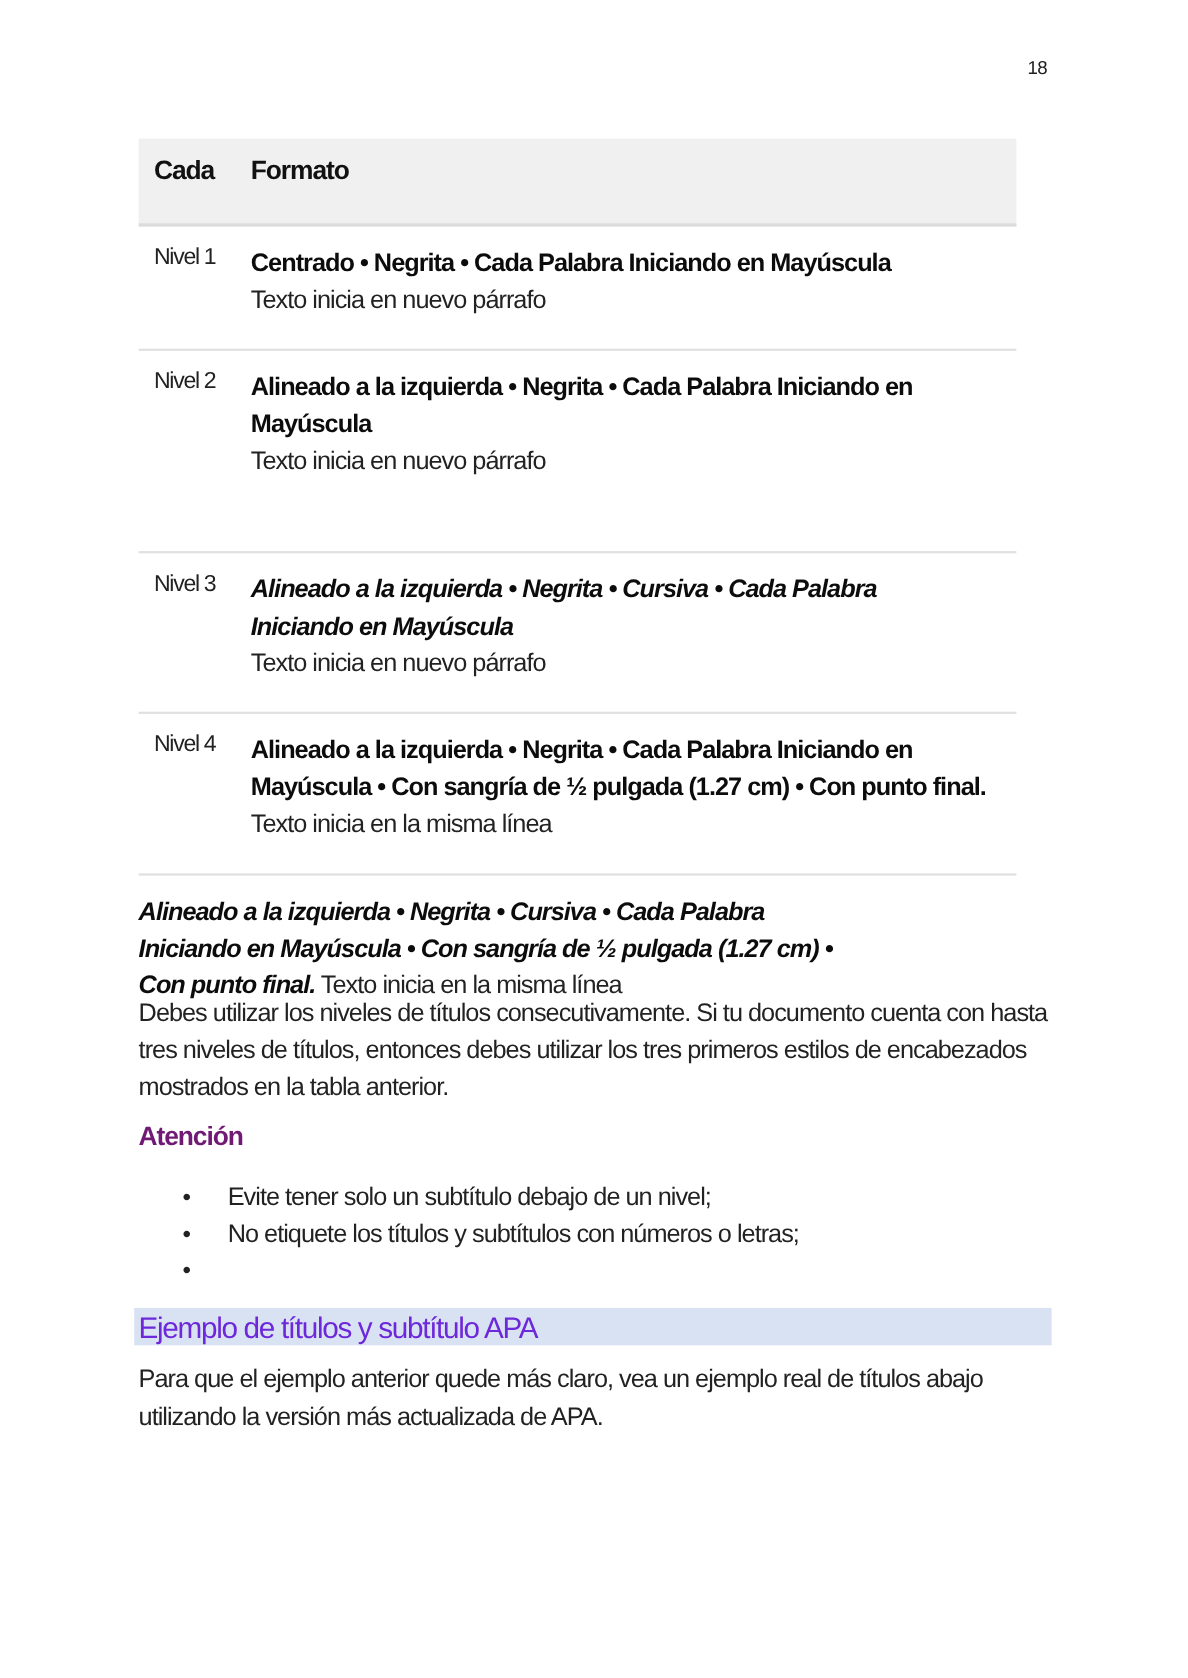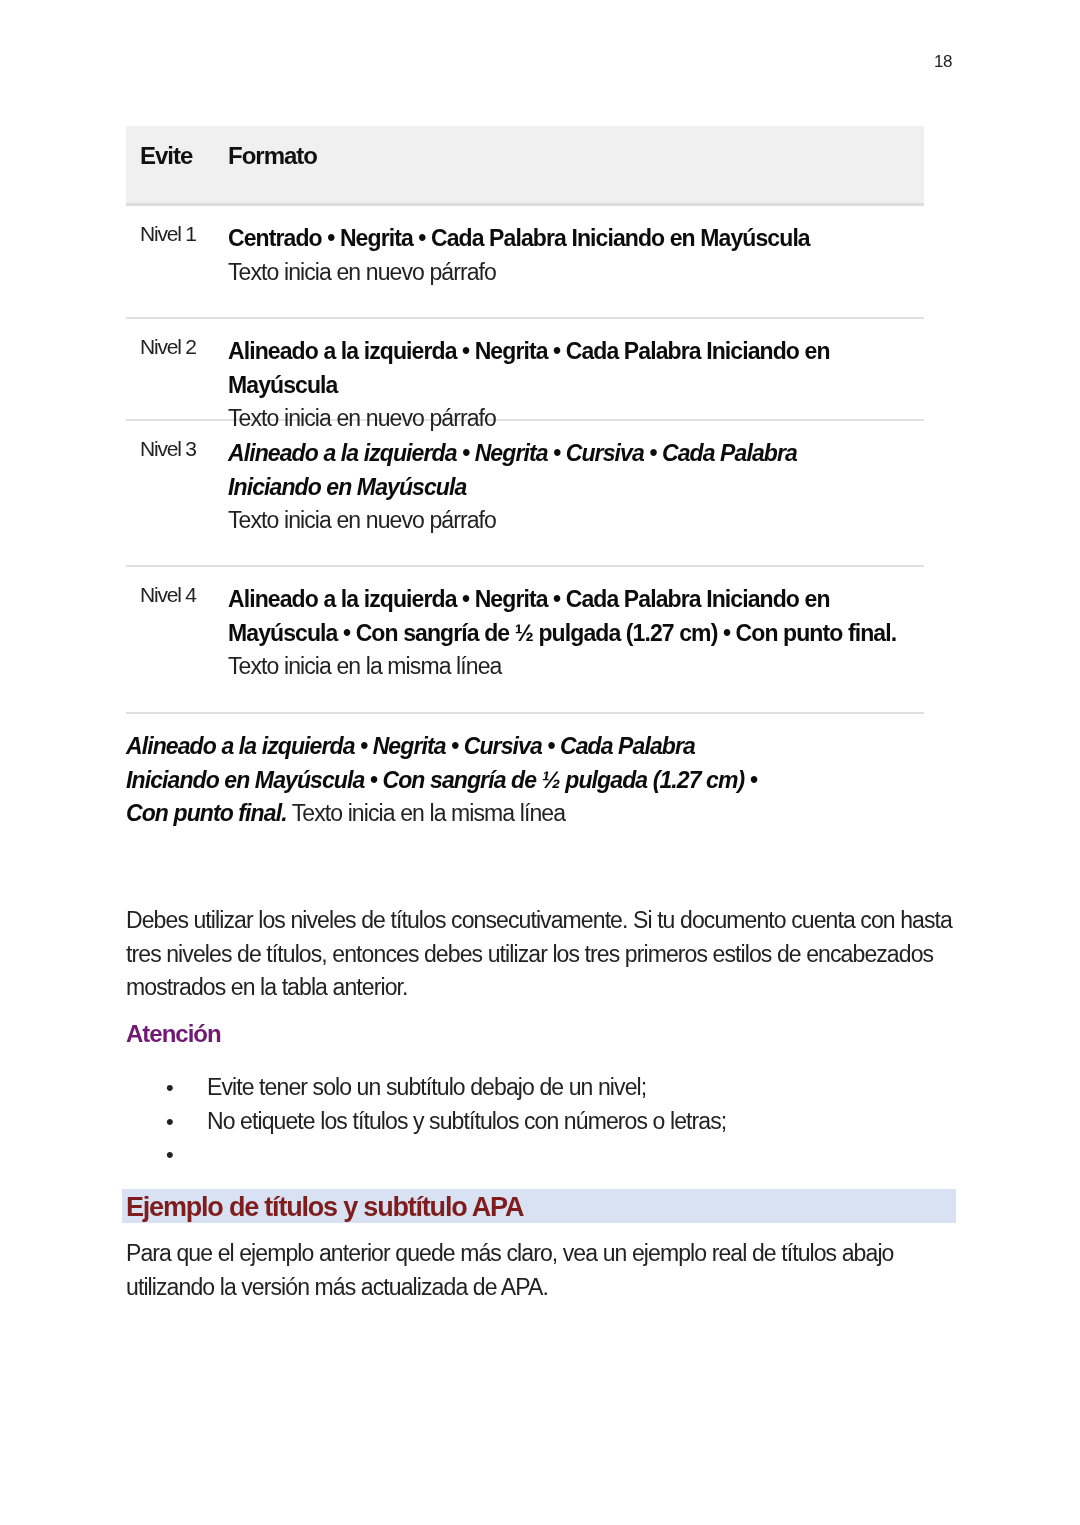--- a/index.html
+++ b/index.html
@@ -48,43 +48,43 @@
   .bullets li {
     font-size: 23px; line-height: 33.5px; letter-spacing: -0.9px; color: #222; display: flex;
   }
   .bullets .dot { width: 41px; flex: none; font-size: 22px; }
   .section-head {
     position: absolute; left: 122px; top: 1189px; width: 834px; height: 34px;
     background: #d9e2f3;
   }
   .section-head span {
     position: absolute; left: 4px; top: 0px;
-    font-size: 27px; font-weight: bold; letter-spacing: -1.2px; color: #7f1d1d; line-height: 36px;
+    font-size: 27px; font-weight: normal; letter-spacing: -1.2px; color: #6d28d9; line-height: 36px;
   }
 </style>
 </head>
 <body>
 
 <div class="page-number">18</div>
 
 <div class="tbl">
   <div class="thead">
-    <div class="c1">Evite</div>
+    <div class="c1">Cada</div>
     <div class="c2">Formato</div>
   </div>
 
   <div class="row" style="height:113px;">
     <div class="c1">Nivel 1</div>
     <div class="c2">
       <div class="fmt">Centrado • Negrita • Cada Palabra Iniciando en Mayúscula</div>
       <div class="sub">Texto inicia en nuevo párrafo</div>
     </div>
   </div>
 
-  <div class="row" style="height:102px;">
+  <div class="row" style="height:184px;">
     <div class="c1">Nivel 2</div>
     <div class="c2">
       <div class="fmt" style="width:620px;">Alineado a la izquierda • Negrita • Cada Palabra Iniciando en Mayúscula</div>
       <div class="sub">Texto inicia en nuevo párrafo</div>
     </div>
   </div>
 
   <div class="row" style="height:146px;">
     <div class="c1">Nivel 3</div>
     <div class="c2">

